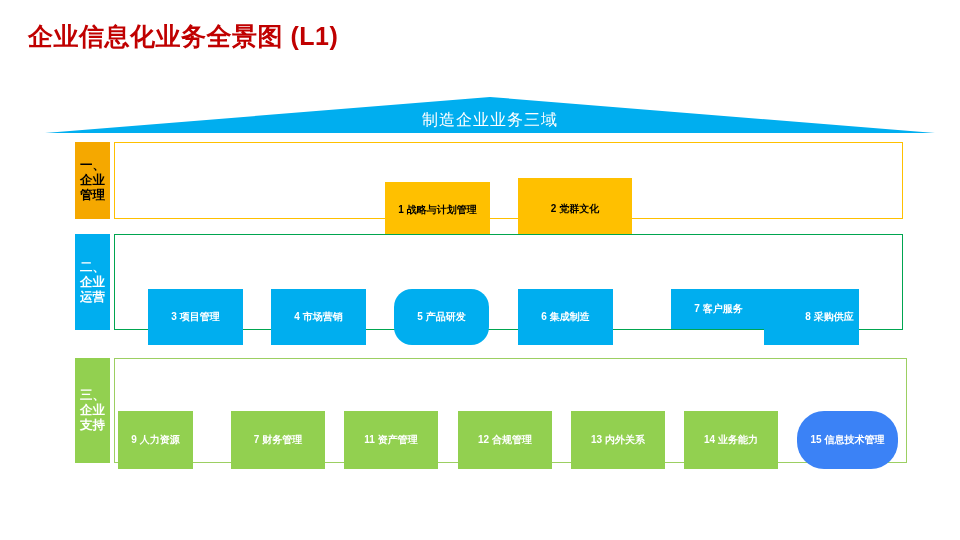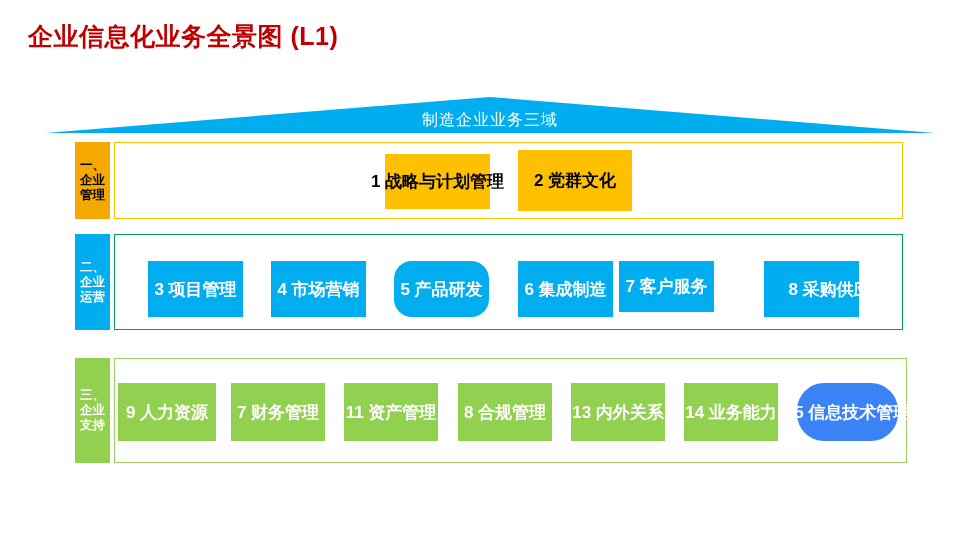--- a/index.html
+++ b/index.html
@@ -71,25 +71,26 @@
     background: #ffffff;
     border-style: solid;
     border-width: 1.5px;
     box-sizing: border-box;
   }
   .band-box {
     position: absolute;
     display: flex;
     align-items: center;
     justify-content: center;
-    font-size: 17px;
+    font-size: 10px;
     font-weight: bold;
     text-align: center;
     white-space: nowrap;
     box-sizing: border-box;
+    margin-top: 28px;
   }
 </style>
 </head>
 <body>
 
 <div id="stage" style="background: rgb(255, 255, 255);">
   <h1 class="page-title" style="color: rgb(192, 0, 0);">企业信息化业务全景图 (L1)</h1>
 
   <div class="roof" style="background: rgb(0, 174, 239);">
     <div class="roof-label" style="color: rgb(255, 255, 255);">制造企业业务三域</div>
@@ -110,32 +111,32 @@
         <div class="band-panel" style="border-color: rgb(0, 165, 80);"></div>
         <div class="band-tab" style="background: rgb(0, 174, 239); color: rgb(255, 255, 255);">
           <span>二、</span>
           <span>企业</span>
           <span>运营</span>
         </div>
         <div class="band-box" style="left: 73px; top: 27px; width: 95px; height: 56px; background: rgb(0, 174, 239); color: rgb(255, 255, 255);">3 项目管理</div>
         <div class="band-box" style="left: 196px; top: 27px; width: 95px; height: 56px; background: rgb(0, 174, 239); color: rgb(255, 255, 255);">4 市场营销</div>
         <div class="band-box" style="left: 319px; top: 27px; width: 95px; height: 56px; background: rgb(0, 174, 239); color: rgb(255, 255, 255); border-radius: 18px;">5 产品研发</div>
         <div class="band-box" style="left: 443px; top: 27px; width: 95px; height: 56px; background: rgb(0, 174, 239); color: rgb(255, 255, 255);">6 集成制造</div>
-        <div class="band-box" style="left: 544px; top: 27px; width: 95px; height: 51px; background: rgb(0, 174, 239); color: rgb(255, 255, 255);">7 客户服务</div>
+        <div class="band-box" style="left: 596px; top: 27px; width: 95px; height: 40px; background: rgb(0, 174, 239); color: rgb(255, 255, 255);">7 客户服务</div>
         <div class="band-box" style="left: 689px; top: 27px; width: 95px; height: 56px; background: rgb(0, 174, 239); color: rgb(255, 255, 255); padding-left: 36px;">8 采购供应</div>
       </div>
       <div class="band" style="top: 358px; width: 832px; height: 105px;">
         <div class="band-panel" style="border-color: rgb(156, 207, 98);"></div>
         <div class="band-tab" style="background: rgb(146, 208, 80); color: rgb(255, 255, 255);">
           <span>三、</span>
           <span>企业</span>
           <span>支持</span>
         </div>
-        <div class="band-box" style="left: 43px; top: 25px; width: 98px; height: 58px; background: rgb(146, 208, 80); color: rgb(255, 255, 255);">9 人力资源</div>
+        <div class="band-box" style="left: 43px; top: 25px; width: 75px; height: 58px; background: rgb(146, 208, 80); color: rgb(255, 255, 255);">9 人力资源</div>
         <div class="band-box" style="left: 156px; top: 25px; width: 94px; height: 58px; background: rgb(146, 208, 80); color: rgb(255, 255, 255);">7 财务管理</div>
         <div class="band-box" style="left: 269px; top: 25px; width: 94px; height: 58px; background: rgb(146, 208, 80); color: rgb(255, 255, 255);">11 资产管理</div>
-        <div class="band-box" style="left: 383px; top: 25px; width: 94px; height: 58px; background: rgb(146, 208, 80); color: rgb(255, 255, 255);">8 合规管理</div>
+        <div class="band-box" style="left: 383px; top: 25px; width: 94px; height: 58px; background: rgb(146, 208, 80); color: rgb(255, 255, 255);">12 合规管理</div>
         <div class="band-box" style="left: 496px; top: 25px; width: 94px; height: 58px; background: rgb(146, 208, 80); color: rgb(255, 255, 255);">13 内外关系</div>
         <div class="band-box" style="left: 609px; top: 25px; width: 94px; height: 58px; background: rgb(146, 208, 80); color: rgb(255, 255, 255);">14 业务能力</div>
         <div class="band-box" style="left: 722px; top: 25px; width: 101px; height: 58px; background: #3b82f6; color: rgb(255, 255, 255); border-radius: 27px;">15 信息技术管理</div>
       </div>
     </div>
 </div>
 
 </body></html>

